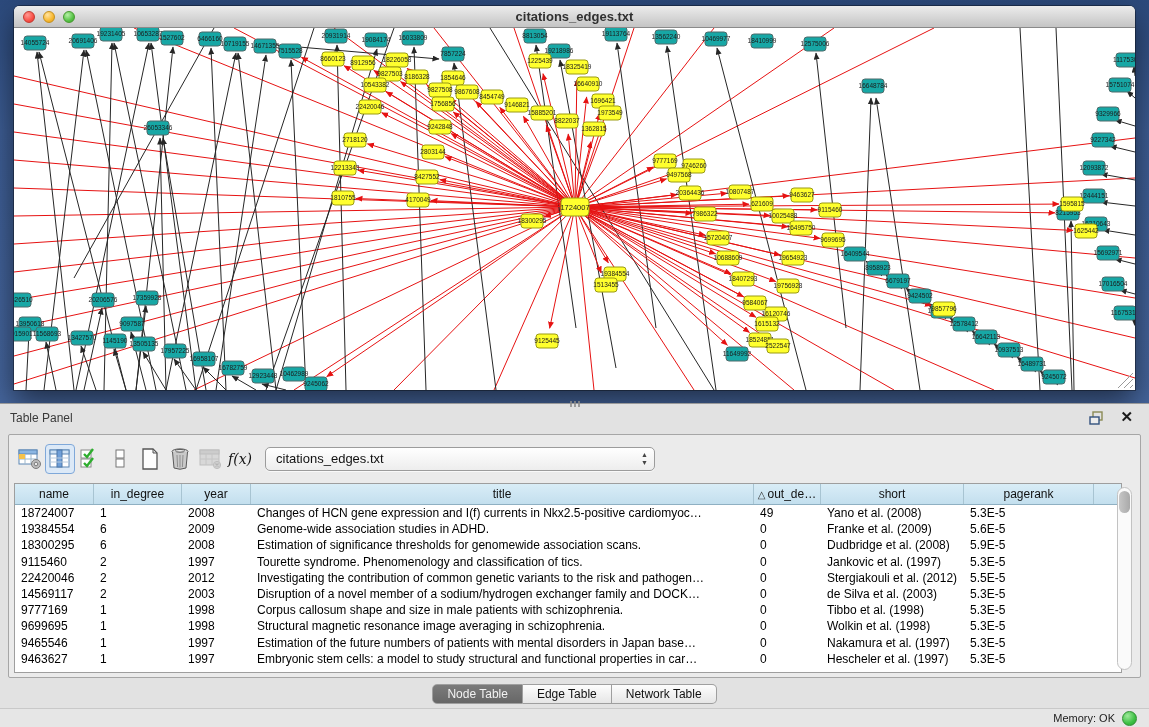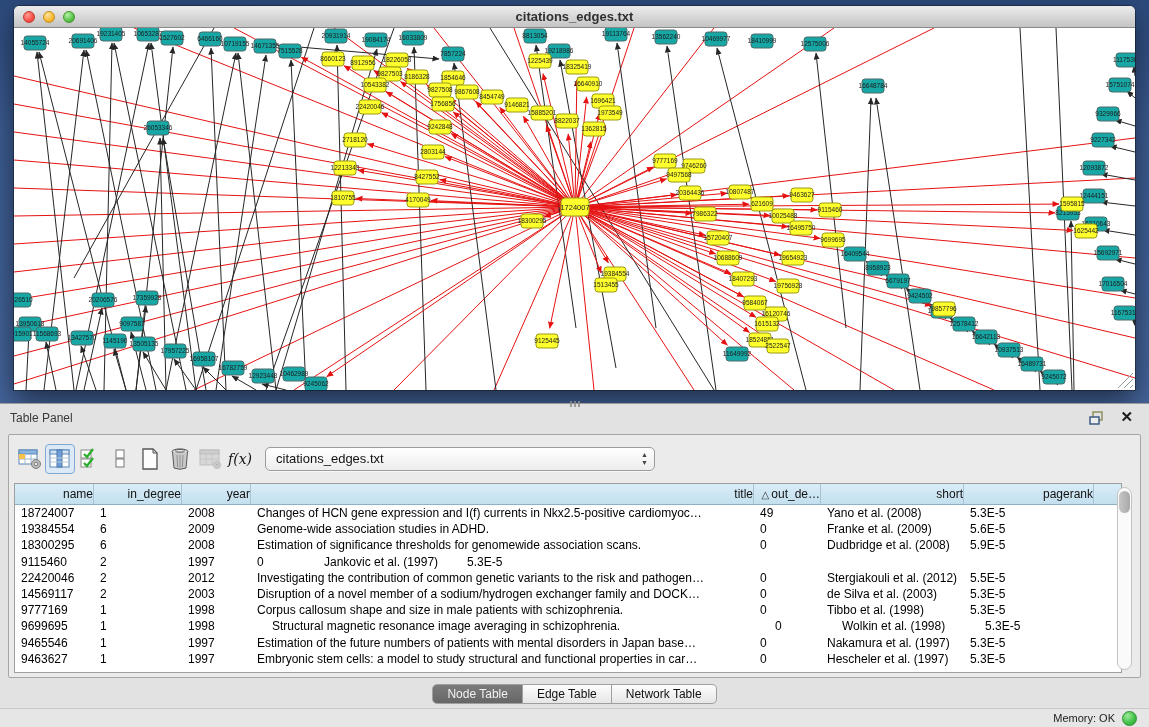--- a/index.html
+++ b/index.html
@@ -41,21 +41,21 @@
   .fx-glyph { font-family:"DejaVu Serif", serif; font-style:italic; font-size:14px; color:#111; }
   #table-select { margin-left:10px; width:390px; height:24px; border:1px solid #9c9c9c; border-radius:5px;
     background:linear-gradient(180deg,#ffffff,#ededed); position:relative;
     font-size:13px; color:#111; line-height:22px; padding-left:10px; box-shadow:0 1px 0 rgba(255,255,255,.7); }
   #table-select .steppers { position:absolute; right:6px; top:3px; font-size:7px; line-height:8px; color:#444; text-align:center; }
 
   #data-table { position:absolute; left:5px; top:48px; width:1108px; height:190px; background:#fff;
     border:1px solid #9e9e9e; overflow:hidden; }
   #thead { display:flex; height:21px; background:linear-gradient(180deg,#d9edf7,#c3dfee);
     border-bottom:1px solid #8fb0c2; }
-  .th { font-size:12px; color:#111; text-align:right; line-height:20px;
+  .th { font-size:12px; color:#111; text-align:center; line-height:20px;
     border-right:1px solid #a8c4d2; overflow:hidden; white-space:nowrap; flex:0 0 auto; }
   .th .sort { font-size:10px; color:#333; margin-right:2px; }
   #tbody .tr { display:flex; height:16.2px; }
   .td { font-size:12px; color:#000; line-height:16px; padding-left:6px; white-space:nowrap;
     overflow:hidden; text-overflow:ellipsis; flex:0 0 auto; }
   #vscroll { position:absolute; right:8px; top:52px; width:15px; height:183px;
     background:#fafafa; border:1px solid #c2c2c2; border-radius:8px; }
   #vthumb { position:absolute; left:1px; top:3px; width:11px; height:22px; border-radius:6px;
     background:linear-gradient(90deg,#c6c6c6,#a9a9a9); }
 
@@ -860,20 +860,21 @@
               <div class="td" style="width: 69px;">2008</div>
               <div class="td" style="width: 503px;">Estimation of significance thresholds for genomewide association scans.</div>
               <div class="td" style="width: 67px;">0</div>
               <div class="td" style="width: 143px;">Dudbridge et al. (2008)</div>
               <div class="td" style="width: 130px;">5.9E-5</div>
             </div>
             <div class="tr">
               <div class="td" style="width: 79px;">9115460</div>
               <div class="td" style="width: 88px;">2</div>
               <div class="td" style="width: 69px;">1997</div>
+              <div class="td" style="width: 503px;">Tourette syndrome. Phenomenology and classification of tics.</div>
               <div class="td" style="width: 67px;">0</div>
               <div class="td" style="width: 143px;">Jankovic et al. (1997)</div>
               <div class="td" style="width: 130px;">5.3E-5</div>
             </div>
             <div class="tr">
               <div class="td" style="width: 79px;">22420046</div>
               <div class="td" style="width: 88px;">2</div>
               <div class="td" style="width: 69px;">2012</div>
               <div class="td" style="width: 503px;">Investigating the contribution of common genetic variants to the risk and pathogen…</div>
               <div class="td" style="width: 67px;">0</div>
@@ -895,21 +896,21 @@
               <div class="td" style="width: 69px;">1998</div>
               <div class="td" style="width: 503px;">Corpus callosum shape and size in male patients with schizophrenia.</div>
               <div class="td" style="width: 67px;">0</div>
               <div class="td" style="width: 143px;">Tibbo et al. (1998)</div>
               <div class="td" style="width: 130px;">5.3E-5</div>
             </div>
             <div class="tr">
               <div class="td" style="width: 79px;">9699695</div>
               <div class="td" style="width: 88px;">1</div>
               <div class="td" style="width: 69px;">1998</div>
-              <div class="td" style="width: 503px; margin-left: 15px;">Structural magnetic resonance image averaging in schizophrenia.</div>
+              <div class="td" style="width: 503px;">Structural magnetic resonance image averaging in schizophrenia.</div>
               <div class="td" style="width: 67px;">0</div>
               <div class="td" style="width: 143px;">Wolkin et al. (1998)</div>
               <div class="td" style="width: 130px;">5.3E-5</div>
             </div>
             <div class="tr">
               <div class="td" style="width: 79px;">9465546</div>
               <div class="td" style="width: 88px;">1</div>
               <div class="td" style="width: 69px;">1997</div>
               <div class="td" style="width: 503px;">Estimation of the future numbers of patients with mental disorders in Japan base…</div>
               <div class="td" style="width: 67px;">0</div>

